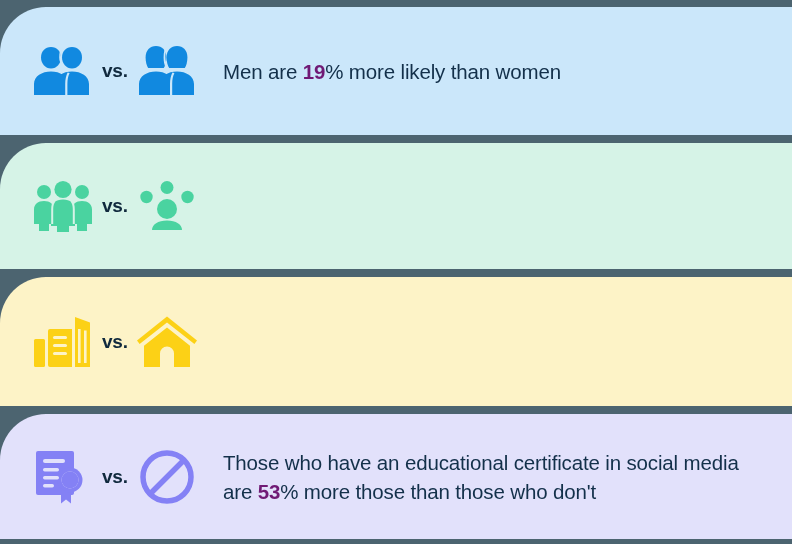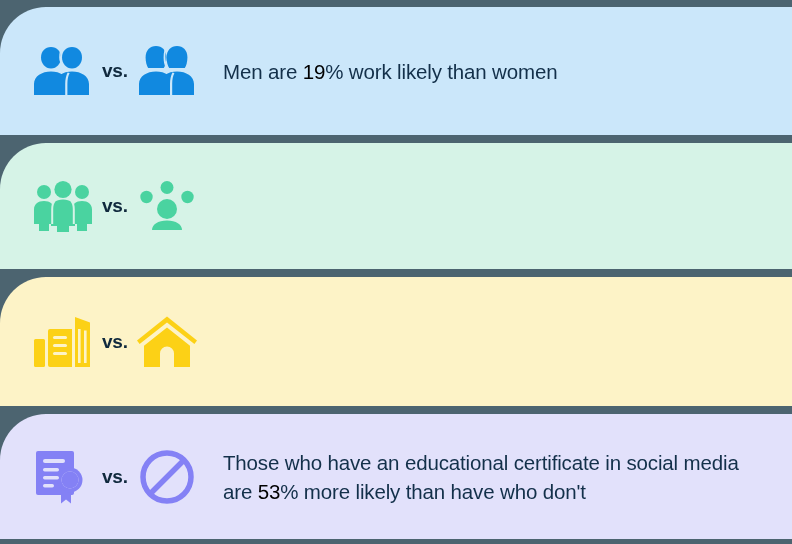--- a/index.html
+++ b/index.html
@@ -68,22 +68,22 @@
     font-family: "Liberation Sans", sans-serif;
     font-size: 20.5px;
     line-height: 29px;
     color: #13304a;
     letter-spacing: -0.15px;
     font-weight: 400;
     padding-left: 18px;
     flex: 1 1 auto;
   }
   .stat-text b {
-    font-weight: 400;
-    color: #000000;
+    font-weight: 700;
+    color: #701a75;
   }
   svg { display: block; }
 </style>
 </head>
 <body style="background: rgb(76, 100, 112);">
 
 <div id="infographic">
 
   <div class="spacer-top"></div>
 
@@ -117,21 +117,21 @@
             <path d="M20 28.5c9 0 17 4.6 17 12.6V52H3V41.1c0-8 8-12.6 17-12.6z"></path>
           </g>
           <g fill="#cbe7fa">
             <path d="M30.3 2.6c.7.3 1.3.7 1.9 1.1-1.8 2.3-2.8 5.6-2.8 9.7 0 4.6 1.1 8.8 2.9 11.6h-2.5c-1.4-2.8-2.2-6.6-2.2-10.6 0-5.1 1-9.1 2.7-11.8z"></path>
             <path d="M36.4 29.4c.7.2 1.4.5 2 .8-1.4 2.6-2.2 6-2.2 10.9V52h-2.2V41.1c0-4.7.9-8.6 2.4-11.7z"></path>
           </g>
         </svg>
       </div>
     </div>
     <div class="stat-text">
-      <span>Men are </span><b>19</b><span>% work likely than women</span>
+      <span>Men are </span><b>19</b><span>% more likely than women</span>
     </div>
   </div>
 
   <div class="gap"></div>
 
   <div class="stat-card card-2" style="background: rgb(214, 243, 231);">
     <div class="icon-pair">
       <div class="icon-slot">
         <svg width="62" height="52" viewBox="0 0 62 52" aria-hidden="true">
           <g fill="#4ad3a0">
@@ -225,19 +225,19 @@
       </div>
       <span class="vs-label">vs.</span>
       <div class="icon-slot">
         <svg width="56" height="56" viewBox="0 0 56 56" aria-hidden="true">
           <circle cx="28" cy="28" r="24" fill="none" stroke="#8481f5" stroke-width="5.5"></circle>
           <line x1="11.5" y1="44.5" x2="44.5" y2="11.5" stroke="#8481f5" stroke-width="5.5" stroke-linecap="butt"></line>
         </svg>
       </div>
     </div>
     <div class="stat-text">
-      <span>Those who have an educational certificate in social media are </span><b>53</b><span>% more likely than have who don't</span>
+      <span>Those who have an educational certificate in social media are </span><b>53</b><span>% more those than those who don't</span>
     </div>
   </div>
 
   <div class="spacer-bottom"></div>
 
 </div>
 
 </body></html>

